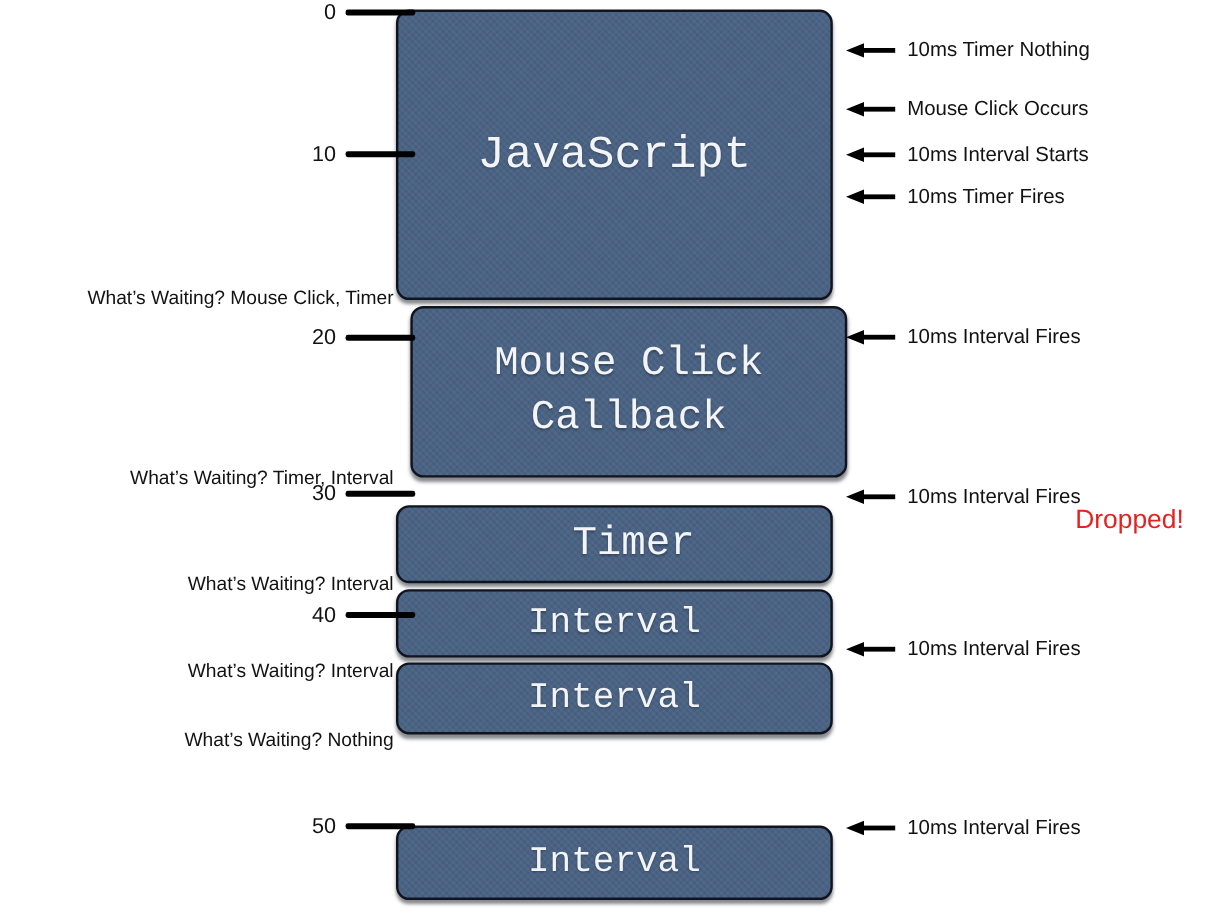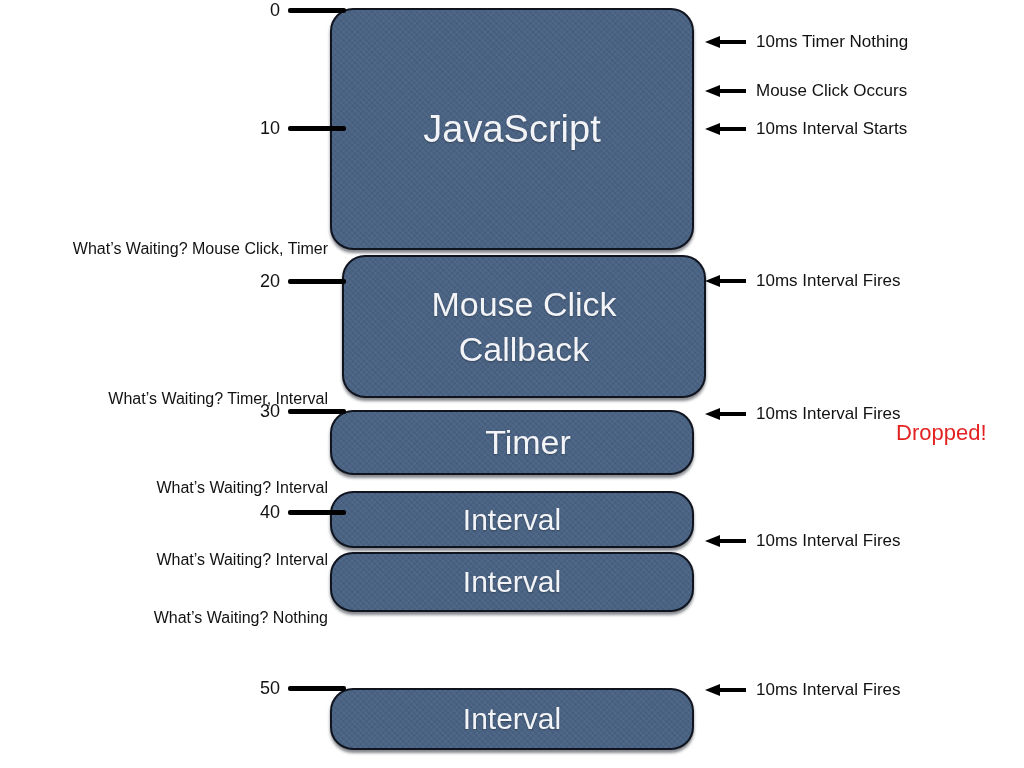--- a/index.html
+++ b/index.html
@@ -13,31 +13,32 @@
   .t0{top:0px}.t10{top:118px}.t20{top:271px}.t30{top:401px}.t40{top:502px}.t50{top:678px}
 
   
   .block{
     position:absolute;left:330px;width:364px;box-sizing:border-box;
     background:
       repeating-linear-gradient(45deg, rgba(255,255,255,0.035) 0 2px, transparent 2px 4px),
       repeating-linear-gradient(-45deg, rgba(0,0,0,0.05) 0 2px, transparent 2px 4px),
       var(--block-fill, #4a6384);
     border:2px solid var(--block-border, #10141f);
-    border-radius:23px;
+    border-radius:11px;
     box-shadow:0 3px 3px rgba(15,20,30,0.5);
     display:flex;align-items:center;justify-content:center;
     color:var(--block-text, #f2f4f7);
     text-shadow:0 1px 2px rgba(0,0,0,0.3);
     z-index:2;
+    font-family:Liberation Mono, monospace;
   }
   .b1{top:8px;height:242px;font-size:38px;}
   .b2{top:255px;height:143px;font-size:34px;line-height:1.3;margin-left:12px;}
   .b2 .lbl{width:300px;text-align:center;}
-  .b3{top:410px;height:65px;font-size:34px;padding-left:32px;}
+  .b3{top:421px;height:65px;font-size:34px;padding-left:32px;}
   .b4{top:491px;height:57px;font-size:30px;}
   .b5{top:552px;height:60px;font-size:30px;}
   .b6{top:688px;height:62px;font-size:30px;}
 
   
   .wait{position:absolute;right:696px;font-size:16px;color:#121212;white-space:nowrap;text-align:right;z-index:4;}
   .w1{top:240px}.w2{top:390px}.w3{top:479px}.w4{top:551px}.w5{top:609px}
 
   
   .event{position:absolute;left:705px;display:flex;align-items:center;gap:10px;z-index:4;}
@@ -120,20 +121,27 @@
       </span>
     <span class="elbl">Mouse Click Occurs</span>
   </div>
   <div class="event e3">
     <span class="arrow">
         <span class="head"></span>
         <span class="shaft"></span>
       </span>
     <span class="elbl">10ms Interval Starts</span>
   </div>
+  <div class="event e4">
+    <span class="arrow">
+        <span class="head"></span>
+        <span class="shaft"></span>
+      </span>
+    <span class="elbl">10ms Timer Fires</span>
+  </div>
   <div class="event e5">
     <span class="arrow">
         <span class="head"></span>
         <span class="shaft"></span>
       </span>
     <span class="elbl">10ms Interval Fires</span>
   </div>
   <div class="event e6">
     <span class="arrow">
         <span class="head"></span>

